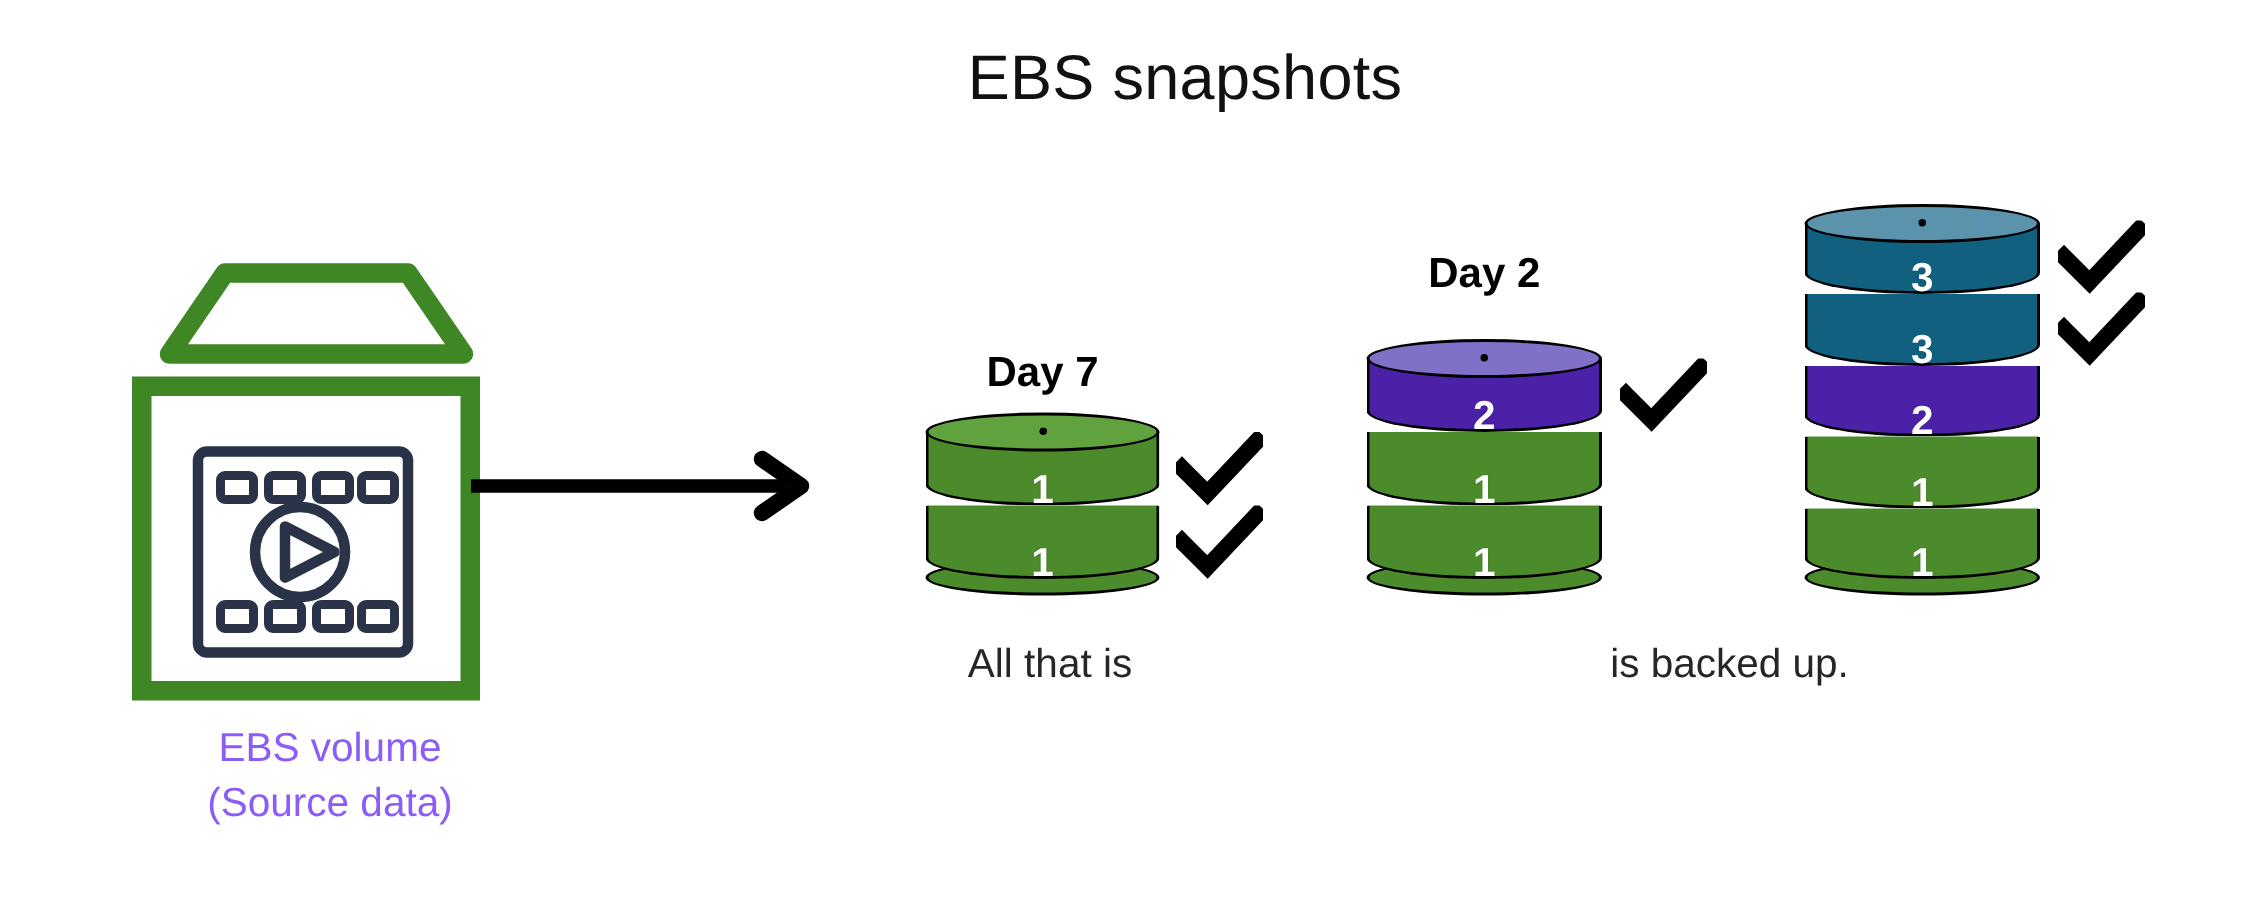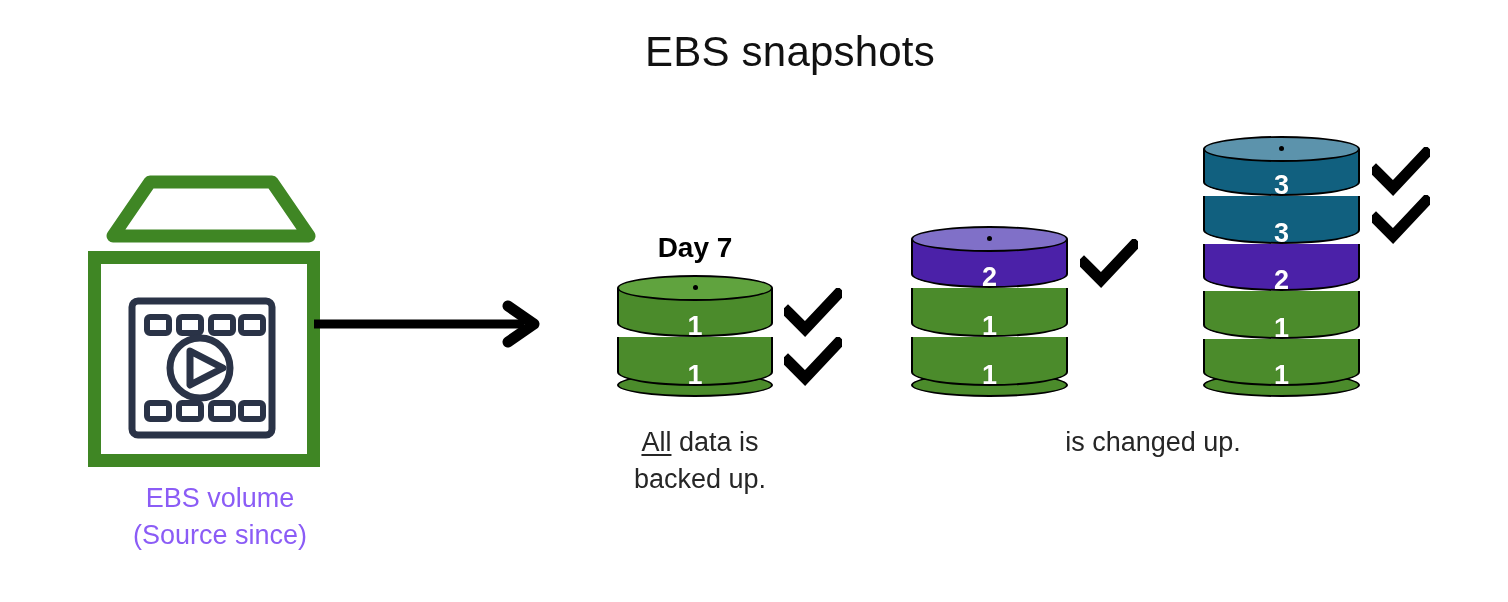--- a/index.html
+++ b/index.html
@@ -92,21 +92,21 @@
   .cap-day1 {
     position: absolute;
     left: 600px;
     top: 424px;
     width: 200px;
     text-align: center;
     font-size: 27px;
     line-height: 37px;
     color: #262626;
   }
-  .cap-day1 .u { text-decoration: underline; text-underline-offset: 3px; }
+  .cap-day1 .u { text-underline-offset: 3px; }
   .cap-right {
     position: absolute;
     left: 880px;
     top: 424px;
     width: 546px;
     text-align: center;
     font-size: 27px;
     line-height: 37px;
     color: #262626;
   }
@@ -205,21 +205,21 @@
       <rect x="83" y="106" width="22" height="16" rx="3" fill="none" stroke="#2A3347" stroke-width="6"></rect>
       <rect x="113" y="106" width="22" height="16" rx="3" fill="none" stroke="#2A3347" stroke-width="6"></rect>
 
       <circle cx="72" cy="71" r="30" fill="none" stroke="#2A3347" stroke-width="7"></circle>
       <polygon points="62,54 95,71 62,88" fill="none" stroke="#2A3347" stroke-width="7" stroke-linejoin="round"></polygon>
     </svg>
   </div>
 
   <div class="cap-left">
     <div>EBS volume</div>
-    <div>(Source since)</div>
+    <div>(Source data)</div>
   </div>
 
   <svg class="arrow" viewBox="0 0 240 48">
     <line x1="2" y1="24" x2="212" y2="24" stroke="#000" stroke-width="9"></line>
     <polyline points="196,6 222,24 196,42" fill="none" stroke="#000" stroke-width="11" stroke-linecap="round" stroke-linejoin="round"></polyline>
   </svg>
 
   <div id="stacks-host">
       <div class="stack" style="left: 617px; top: 232px; width: 156px; height: 184px;">
         <div class="stack-label" style="top: 0px;">Day 7</div>
@@ -229,20 +229,21 @@
             <div class="seg-num" style="top: 24.5px;">1</div>
           </div>
           <div class="seg" style="top: 49px; height: 49px; background: rgb(75, 139, 43); z-index: 2; border-bottom-left-radius: 50% 14px; border-bottom-right-radius: 50% 14px;">
             <div class="seg-num" style="top: 24.5px;">1</div>
           </div>
           <div class="cap-ellipse" style="top: -13px; background: rgb(96, 163, 62);"></div>
           <div class="cap-dot" style="left: 75.5px; top: -3px;"></div>
         </div>
       </div>
       <div class="stack" style="left: 911px; top: 166px; width: 157px; height: 250px;">
+        <div class="stack-label" style="top: 0px;">Day 2</div>
         <div class="cyl" style="top: 73px; width: 157px; height: 147px;">
           <div class="bottom-ellipse" style="top: 134px; background: rgb(75, 139, 43);"></div>
           <div class="seg" style="top: 0px; height: 49px; background: rgb(75, 33, 168); z-index: 2; border-top: none; border-bottom-left-radius: 50% 14px; border-bottom-right-radius: 50% 14px;">
             <div class="seg-num" style="top: 24.5px;">2</div>
           </div>
           <div class="seg" style="top: 49px; height: 49px; background: rgb(75, 139, 43); z-index: 2; border-bottom-left-radius: 50% 14px; border-bottom-right-radius: 50% 14px;">
             <div class="seg-num" style="top: 24.5px;">1</div>
           </div>
           <div class="seg" style="top: 98px; height: 49px; background: rgb(75, 139, 43); z-index: 2; border-bottom-left-radius: 50% 14px; border-bottom-right-radius: 50% 14px;">
             <div class="seg-num" style="top: 24.5px;">1</div>
@@ -269,26 +270,25 @@
           <div class="seg" style="top: 190px; height: 47.5px; background: rgb(75, 139, 43); z-index: 2; border-bottom-left-radius: 50% 14px; border-bottom-right-radius: 50% 14px;">
             <div class="seg-num" style="top: 23.75px;">1</div>
           </div>
           <div class="cap-ellipse" style="top: -13px; background: rgb(92, 147, 172);"></div>
           <div class="cap-dot" style="left: 76px; top: -3px;"></div>
         </div>
       </div>
     </div>
 
   <div class="cap-day1">
-    <div><span class="u">All</span><span> data is</span></div>
-    <div>backed up.</div>
+    <div><span class="u">All</span><span> that is</span></div>
   </div>
 
   <div class="cap-right">
-    <div>is changed up.</div>
+    <div>is backed up.</div>
   </div>
 
 <svg class="check" viewBox="0 0 58 50" style="position: absolute; left: 784px; top: 287.5px;">
       <polyline points="4,24 21,41 54,6" fill="none" stroke="#000" stroke-width="11" stroke-linecap="square" stroke-linejoin="miter"></polyline>
     </svg>
     <svg class="check" viewBox="0 0 58 50" style="position: absolute; left: 784px; top: 336.5px;">
       <polyline points="4,24 21,41 54,6" fill="none" stroke="#000" stroke-width="11" stroke-linecap="square" stroke-linejoin="miter"></polyline>
     </svg>
     <svg class="check" viewBox="0 0 58 50" style="position: absolute; left: 1080px; top: 238.5px;">
       <polyline points="4,24 21,41 54,6" fill="none" stroke="#000" stroke-width="11" stroke-linecap="square" stroke-linejoin="miter"></polyline>

